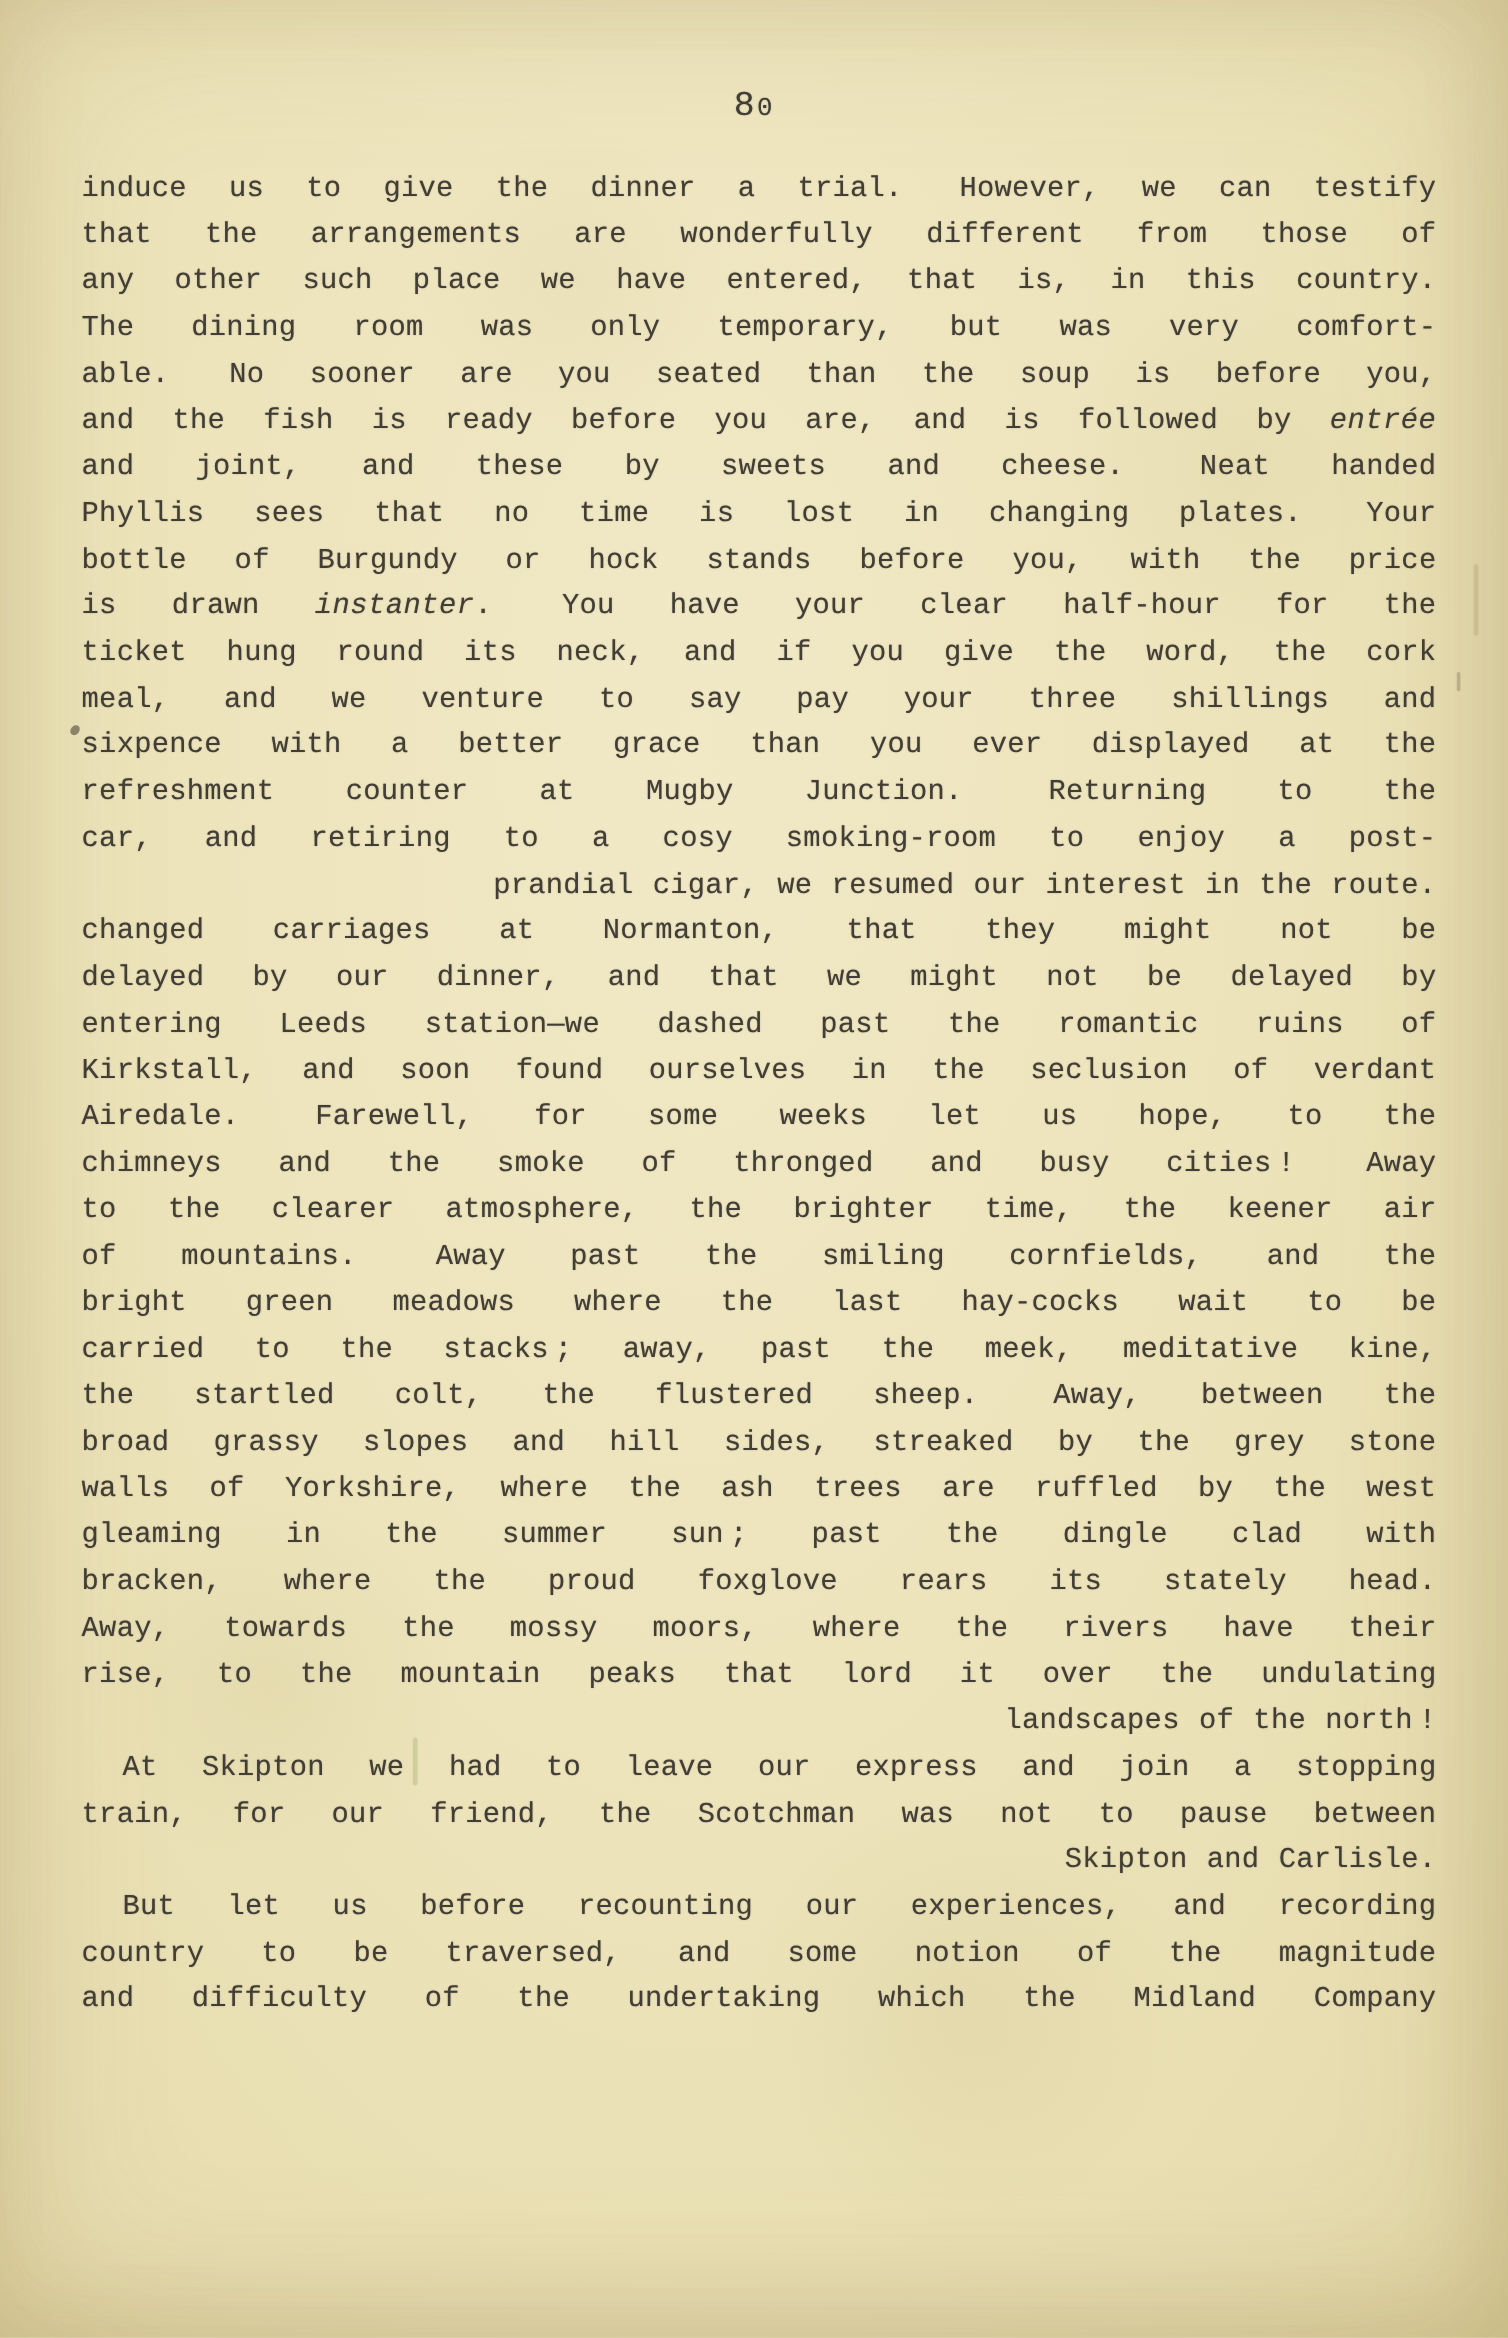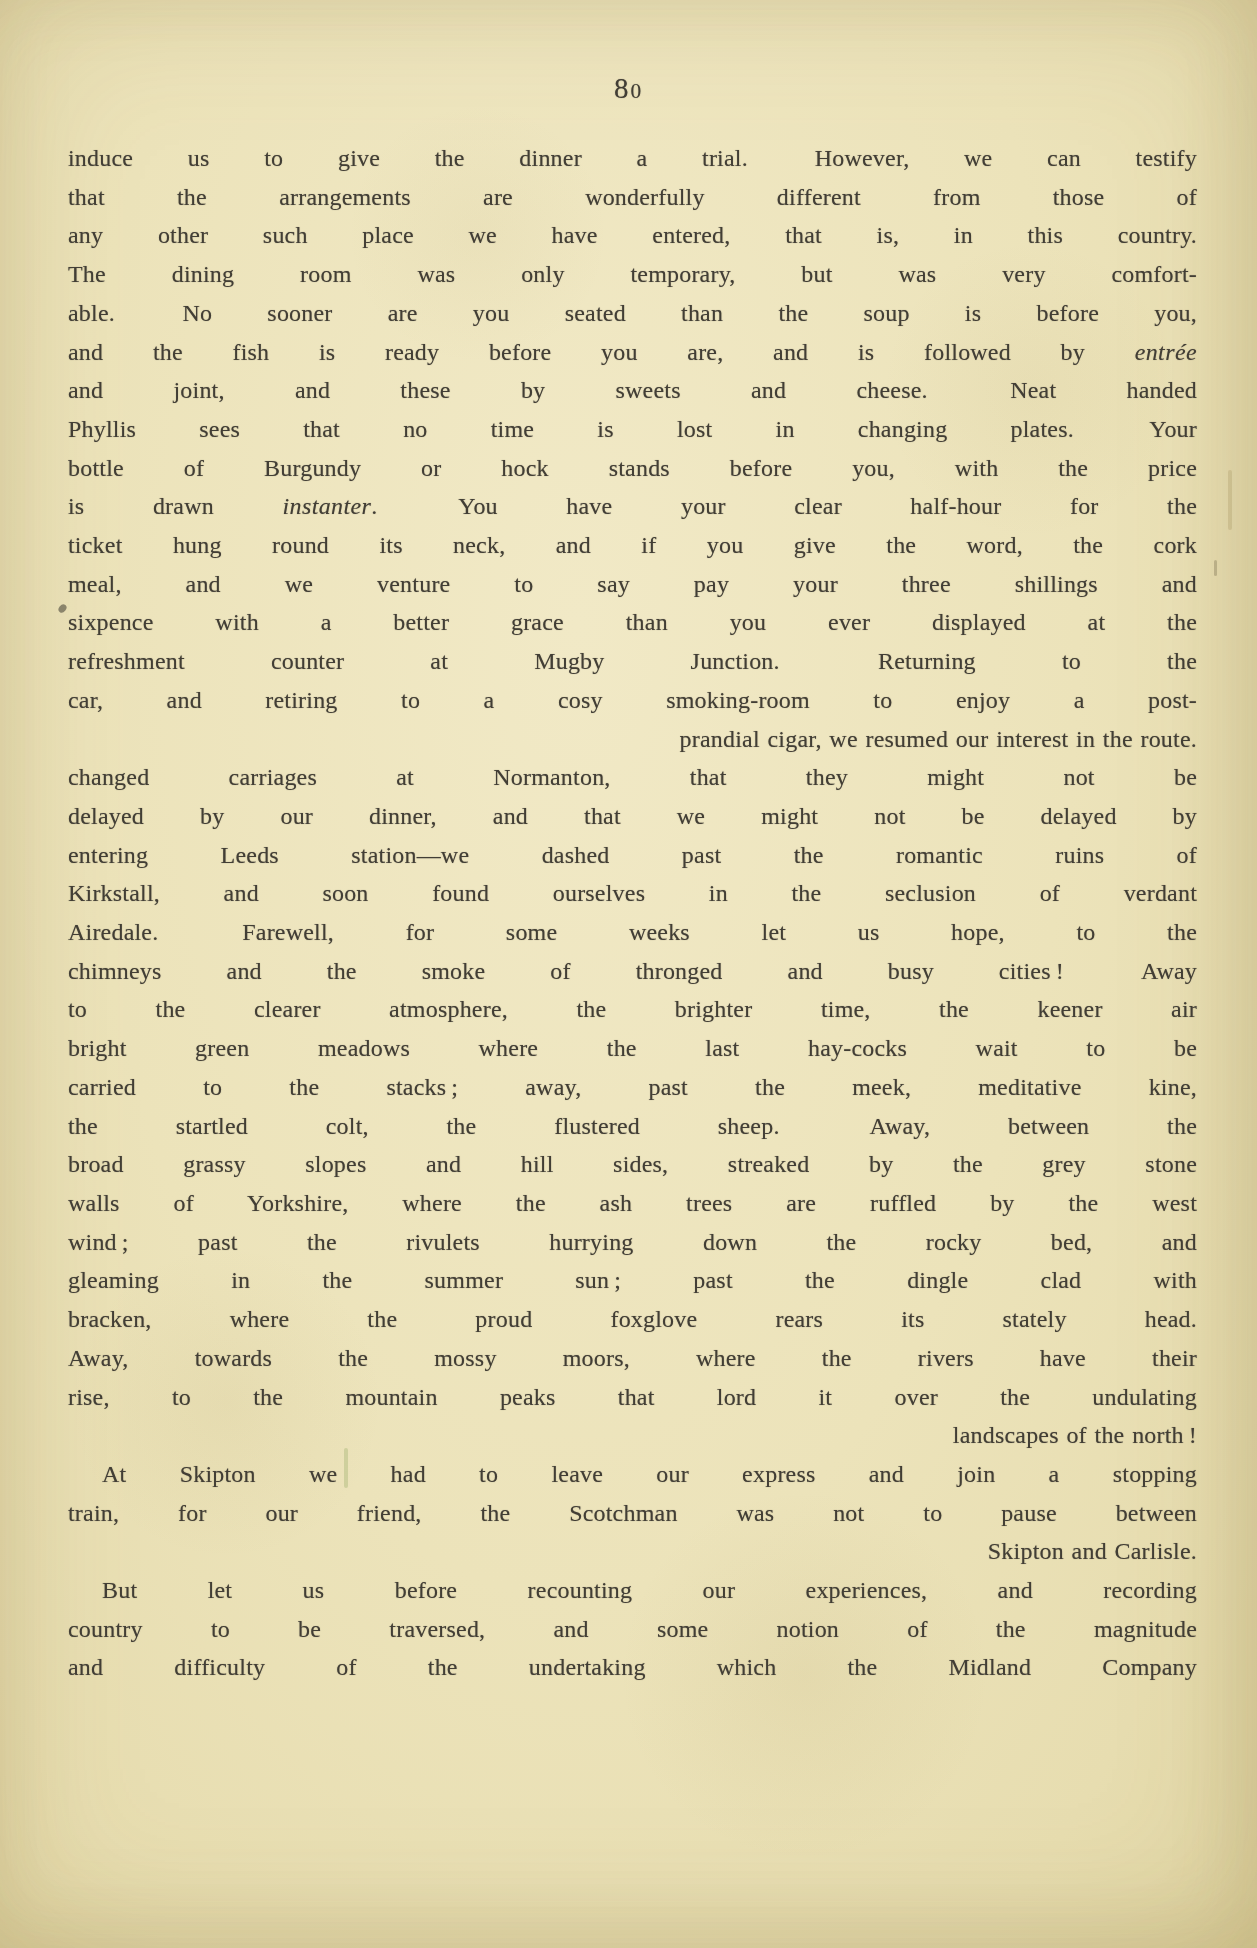--- a/index.html
+++ b/index.html
@@ -3,21 +3,21 @@
 <meta charset="utf-8">
 <style>
   html, body { margin: 0; padding: 0; }
   body { width: 1257px; height: 1948px; overflow: hidden; background: #e6dcae; }
 
   .page {
     position: relative;
     width: 1257px;
     height: 1948px;
     background: radial-gradient(ellipse at 46% 32%, #f1e9c6 0%, #ece3ba 52%, #e7ddb0 82%, #e2d7a6 100%);
-    font-family: Liberation Serif, serif;
+    font-family: Liberation Mono, monospace;
     color: #423e35;
     overflow: hidden;
   }
 
   
   .texture {
     position: absolute; inset: 0; pointer-events: none;
     box-shadow: inset 0 0 150px rgba(140, 118, 55, 0.16),
                 inset -24px 0 70px rgba(140, 118, 55, 0.10),
                 inset 0 -30px 80px rgba(140, 118, 55, 0.10);
@@ -88,26 +88,26 @@
       <div class="line j"><span>refreshment counter at Mugby Junction.  Returning to the</span></div>
       <div class="line j"><span>car, and retiring to a cosy smoking-room to enjoy a post-</span></div>
       <div class="line"><span>prandial cigar, we resumed our interest in the route.</span></div>
       <div class="line j"><span>changed carriages at Normanton, that they might not be</span></div>
       <div class="line j"><span>delayed by our dinner, and that we might not be delayed by</span></div>
       <div class="line j"><span>entering Leeds station—we dashed past the romantic ruins of</span></div>
       <div class="line j"><span>Kirkstall, and soon found ourselves in the seclusion of verdant</span></div>
       <div class="line j"><span>Airedale.  Farewell, for some weeks let us hope, to the</span></div>
       <div class="line j"><span>chimneys and the smoke of thronged and busy cities !  Away</span></div>
       <div class="line j"><span>to the clearer atmosphere, the brighter time, the keener air</span></div>
+      <div class="line j"><span>of mountains.  Away past the smiling cornfields, and the</span></div>
       <div class="line j"><span>bright green meadows where the last hay-cocks wait to be</span></div>
       <div class="line j"><span>carried to the stacks ; away, past the meek, meditative kine,</span></div>
       <div class="line j"><span>the startled colt, the flustered sheep.  Away, between the</span></div>
       <div class="line j"><span>broad grassy slopes and hill sides, streaked by the grey stone</span></div>
       <div class="line j"><span>walls of Yorkshire, where the ash trees are ruffled by the west</span></div>
-      <div class="line j"><span>wind ; past the rivulets hurrying down the rocky bed, and</span></div>
       <div class="line j"><span>gleaming in the summer sun ; past the dingle clad with</span></div>
       <div class="line j"><span>bracken, where the proud foxglove rears its stately head.</span></div>
       <div class="line j"><span>Away, towards the mossy moors, where the rivers have their</span></div>
       <div class="line j"><span>rise, to the mountain peaks that lord it over the undulating</span></div>
       <div class="line"><span>landscapes of the north !</span></div>
       <div class="line j ind"><span>At Skipton we had to leave our express and join a stopping</span></div>
       <div class="line j"><span>train, for our friend, the Scotchman was not to pause between</span></div>
       <div class="line"><span>Skipton and Carlisle.</span></div>
       <div class="line j ind"><span>But let us before recounting our experiences, and recording</span></div>
       <div class="line j"><span>country to be traversed, and some notion of the magnitude</span></div>

